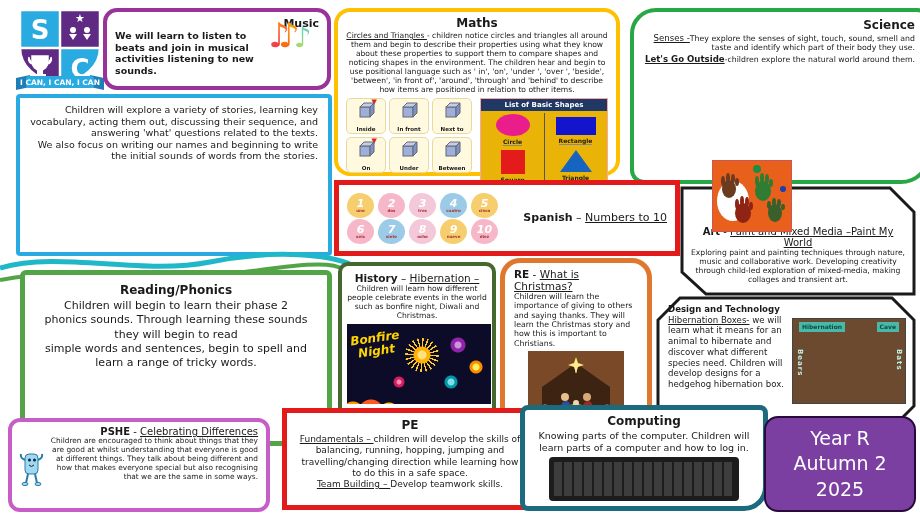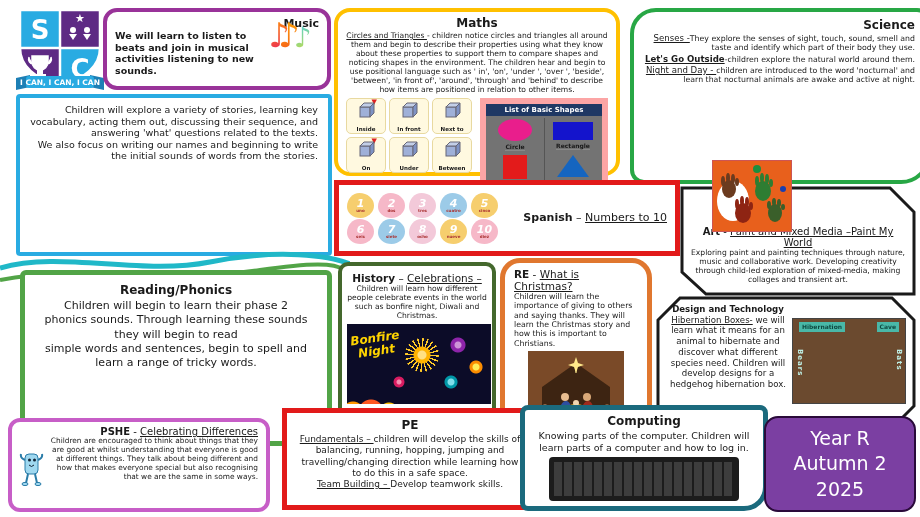--- a/index.html
+++ b/index.html
@@ -28,21 +28,21 @@
   
   #maths{left:334px;top:8px;width:286px;height:168px;border:4px solid #FFC000;border-radius:16px;padding:4px 8px;}
   #maths .body-txt{font-size:7.6px;text-align:center;line-height:1.18;}
   .maths-media{display:flex;gap:8px;margin-top:3px;justify-content:center;align-items:flex-start;}
   .pos-grid{display:grid;grid-template-columns:repeat(3,40px);gap:3px;}
   .pos-card{background:#FFF9E0;border:1px solid #e8d9a0;border-radius:5px;height:33px;position:relative;
             display:flex;flex-direction:column;align-items:center;justify-content:flex-end;padding-bottom:1px;}
   .pos-card svg{position:absolute;top:3px;left:11px;}
   .pos-label{font-size:5.5px;font-weight:bold;}
   .pos-arrow{position:absolute;top:0;right:8px;color:#d22;font-size:7px;line-height:1;}
-  .shapes-panel{width:138px;border:6px solid #fca5a5;background:#737373;}
+  .shapes-panel{width:138px;border:1px solid #fca5a5;background:#eab308;}
   .shapes-head{background:#1F3864;color:#fff;font-size:7px;font-weight:bold;text-align:center;padding:2px 0;}
   .shapes-grid{display:grid;grid-template-columns:1fr 1fr;position:relative;}
   .shapes-grid:before{content:"";position:absolute;left:50%;top:2px;bottom:2px;width:1px;background:#555;}
   .shape-cell{display:flex;flex-direction:column;align-items:center;padding:3px 0 1px 0;}
   .shape-label{font-size:6px;font-weight:bold;border-bottom:1px solid #888;margin-top:2px;}
   .sh-circle{width:34px;height:22px;border-radius:50%;background:#E91E8C;}
   .sh-rect{width:40px;height:18px;background:#1414CC;margin-top:3px;}
   .sh-square{width:24px;height:24px;background:#E31B1B;}
   .sh-tri{width:0;height:0;border-left:16px solid transparent;border-right:16px solid transparent;border-bottom:22px solid #1565C0;}
 
@@ -96,21 +96,21 @@
 
   
   #re{left:500px;top:258px;width:152px;height:172px;border:5px solid #E0772F;border-radius:20px;padding:5px 9px;text-align:left;}
   #re .head{font-size:10.5px;}
   #re .body-txt{font-size:7.8px;line-height:1.2;}
   #nativity{width:96px;height:88px;margin:3px auto 0 auto;display:block;}
 
   
   #dt{left:656px;top:296px;width:260px;height:134px;background:transparent;}
   #dt svg.frame{position:absolute;left:0;top:0;}
-  .dt-content{position:absolute;left:12px;top:8px;right:10px;bottom:6px;font-size:8.6px;line-height:1.25;text-align:center;}
+  .dt-content{position:absolute;left:12px;top:8px;right:10px;bottom:6px;font-size:8.6px;line-height:1.25;text-align:left;}
   #hib-img{float:right;width:112px;height:84px;margin:14px 0 0 4px;background:#6b4a2f;position:relative;border:1px solid #444;}
   .hib-chip{position:absolute;top:3px;background:#49b8a8;color:#0e4a42;font-size:6px;font-weight:bold;padding:1px 3px;}
   .hib-open{position:absolute;left:18px;top:16px;right:18px;bottom:10px;background:radial-gradient(circle at 50% 45%,#2a1c10 0 30%,#4a3категории320 70%,#55402a);}
   .hib-side{position:absolute;top:30px;color:#bff0e6;font-size:7px;font-weight:bold;writing-mode:vertical-rl;letter-spacing:1px;}
 
   
   #pshe{left:8px;top:418px;width:262px;height:94px;border:4px solid #C75EC7;border-radius:12px;padding:4px 8px 4px 34px;text-align:right;}
   #pshe .head{font-size:10px;}
   #pshe .body-txt{font-size:7.4px;line-height:1.2;}
   #pshe-char{position:absolute;left:6px;top:26px;}
@@ -254,21 +254,20 @@
             </div>
         </div>
       </div>
     </div>
   </div>
 
   <div class="box" id="science">
     <h3>Science</h3>
     <p><span class="u">Senses  -</span><span>They explore the senses of sight, touch, sound, smell and taste and identify which part of their body they use.</span></p>
     <p><span class="u b">Let's Go Outside</span><span>-children explore the natural world around them.</span></p>
-    <p><span class="u">Night and Day - </span><span>children are introduced to the word 'nocturnal' and learn that nocturnal animals are awake and active at night.</span></p>
   </div>
 
   <div class="box" id="writing">
     <div class="body-txt">Children will explore a variety of stories, learning key vocabulary, acting them out, discussing their sequence, and answering 'what' questions related to the texts.
 We also focus on writing our names and beginning to write the initial sounds of words from the stories.</div>
   </div>
 
   <div class="box" id="spanish">
     <div class="flowers">
       <div class="flower fy">
@@ -368,21 +367,21 @@
   </svg>
 
   <div class="box" id="reading">
     <h3>Reading/Phonics</h3>
     <div class="body-txt">Children will begin to learn their phase 2
 phonics sounds. Through learning these sounds they will begin to read
 simple words and  sentences, begin to spell and learn a range of tricky words.</div>
   </div>
 
   <div class="box" id="history">
-    <div class="head"><span class="b">History</span><span> – </span><span class="u">Celebrations –</span></div>
+    <div class="head"><span class="b">History</span><span> – </span><span class="u">Hibernation –</span></div>
     <div class="body-txt">Children will learn how different people celebrate events in the world such as bonfire night, Diwali and Christmas.</div>
     <div id="bonfire">
       <div class="flames"></div>
       <div class="fw" style="left:58px;top:14px;width:34px;height:34px;background:radial-gradient(circle,#ffe082 0 4px,#ffb300 5px 8px,transparent 9px),repeating-conic-gradient(#ffca28 0 6deg,transparent 6deg 18deg);border-radius:50%;"></div>
       <div class="fw" style="left:100px;top:10px;width:22px;height:22px;background:radial-gradient(circle,#ce93d8 0 3px,#8e24aa 4px 7px,transparent 8px);"></div>
       <div class="fw" style="left:120px;top:34px;width:18px;height:18px;background:radial-gradient(circle,#ffee58 0 3px,#fb8c00 4px 6px,transparent 7px);"></div>
       <div class="fw" style="left:96px;top:50px;width:16px;height:16px;background:radial-gradient(circle,#80deea 0 3px,#0097a7 4px 6px,transparent 7px);"></div>
       <div class="fw" style="left:46px;top:52px;width:12px;height:12px;background:radial-gradient(circle,#f48fb1 0 2px,#d81b60 3px 5px,transparent 6px);"></div>
       <div class="bn-text" style="white-space:pre-line;">Bonfire
 Night</div>

